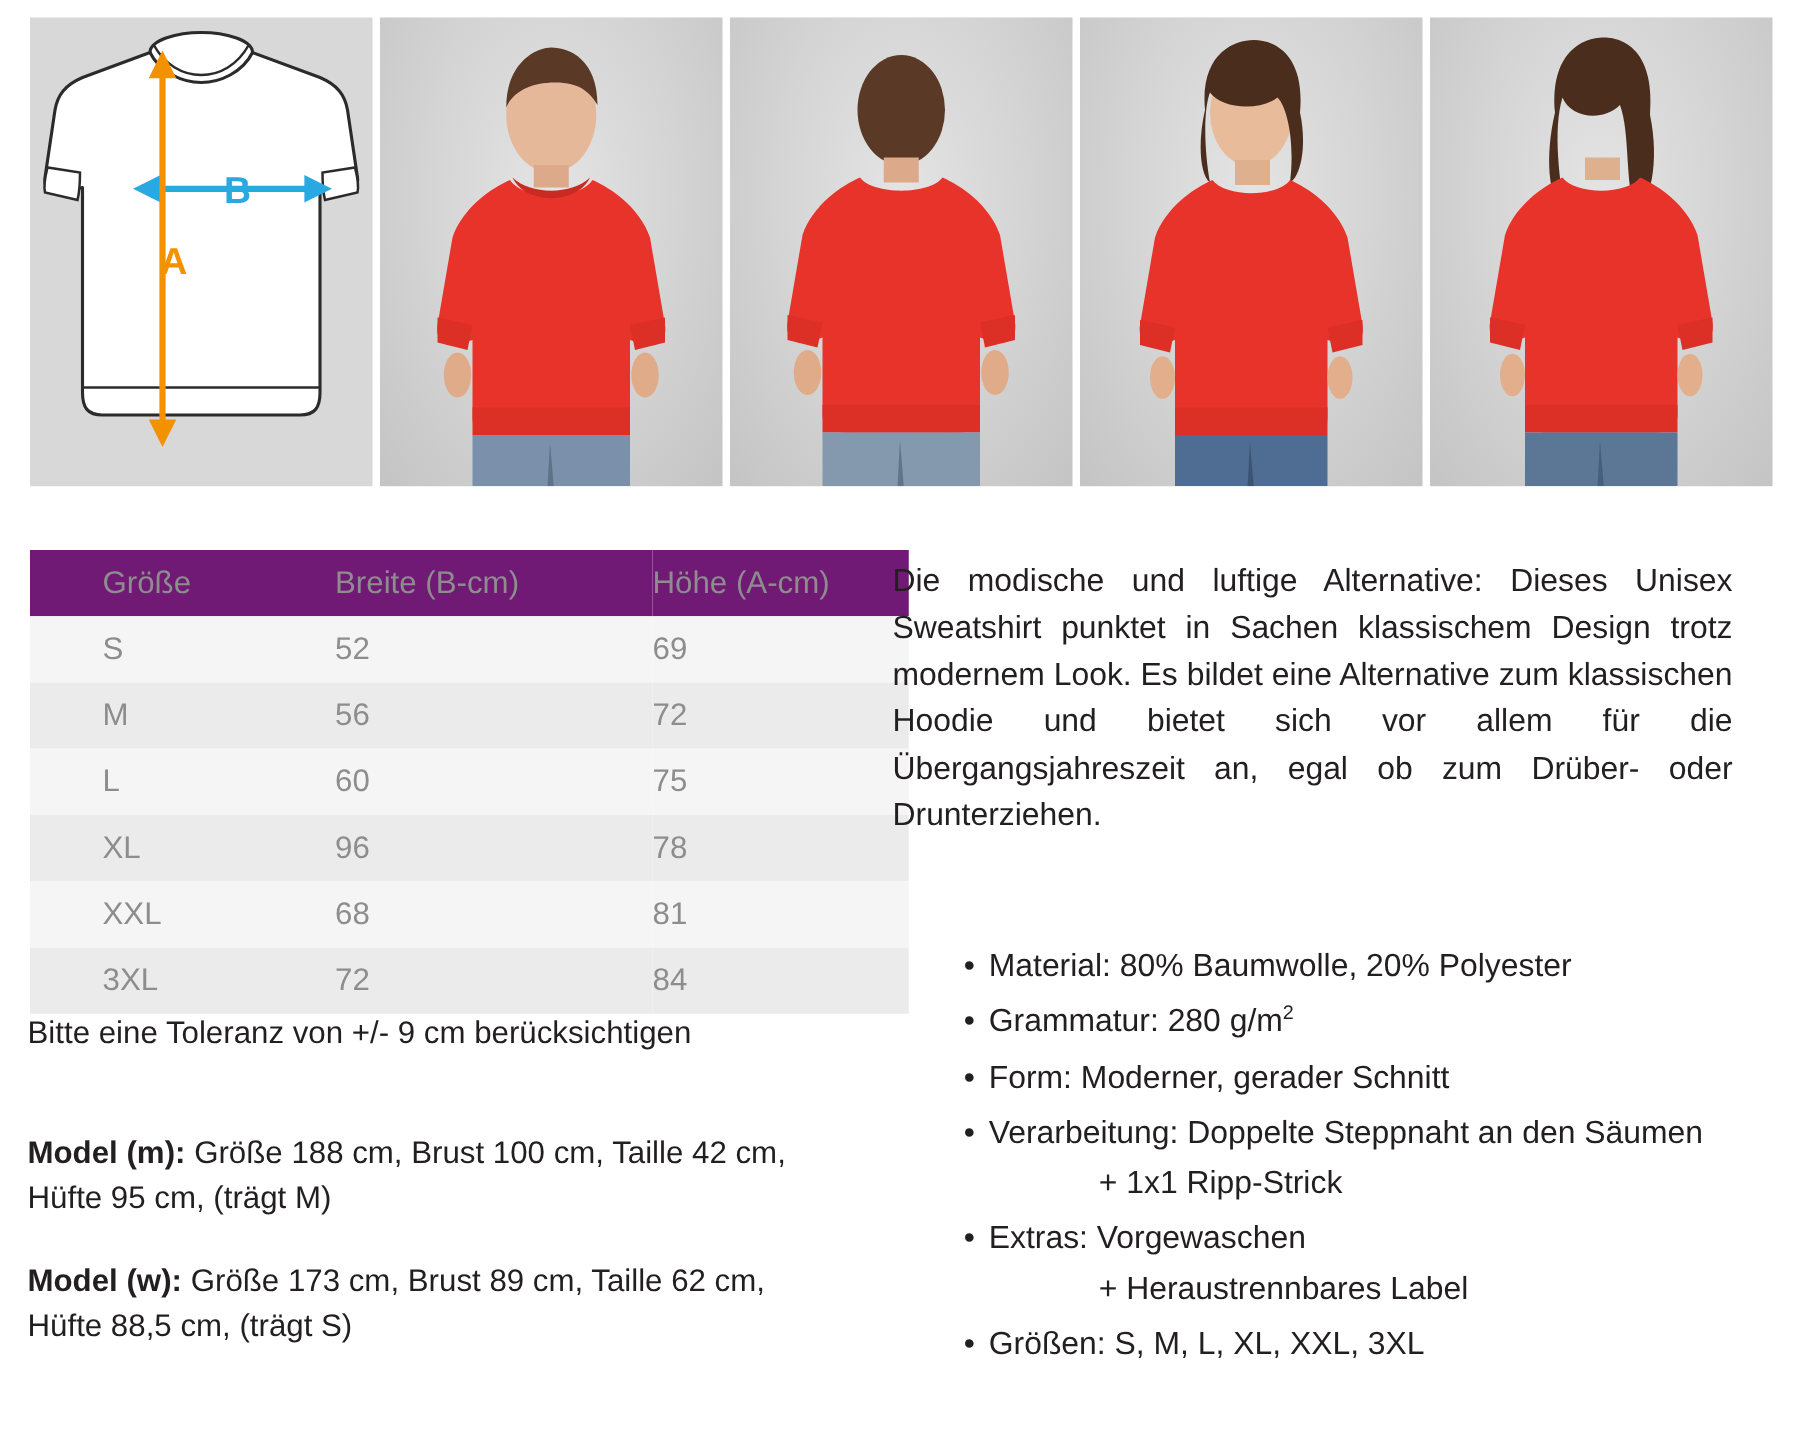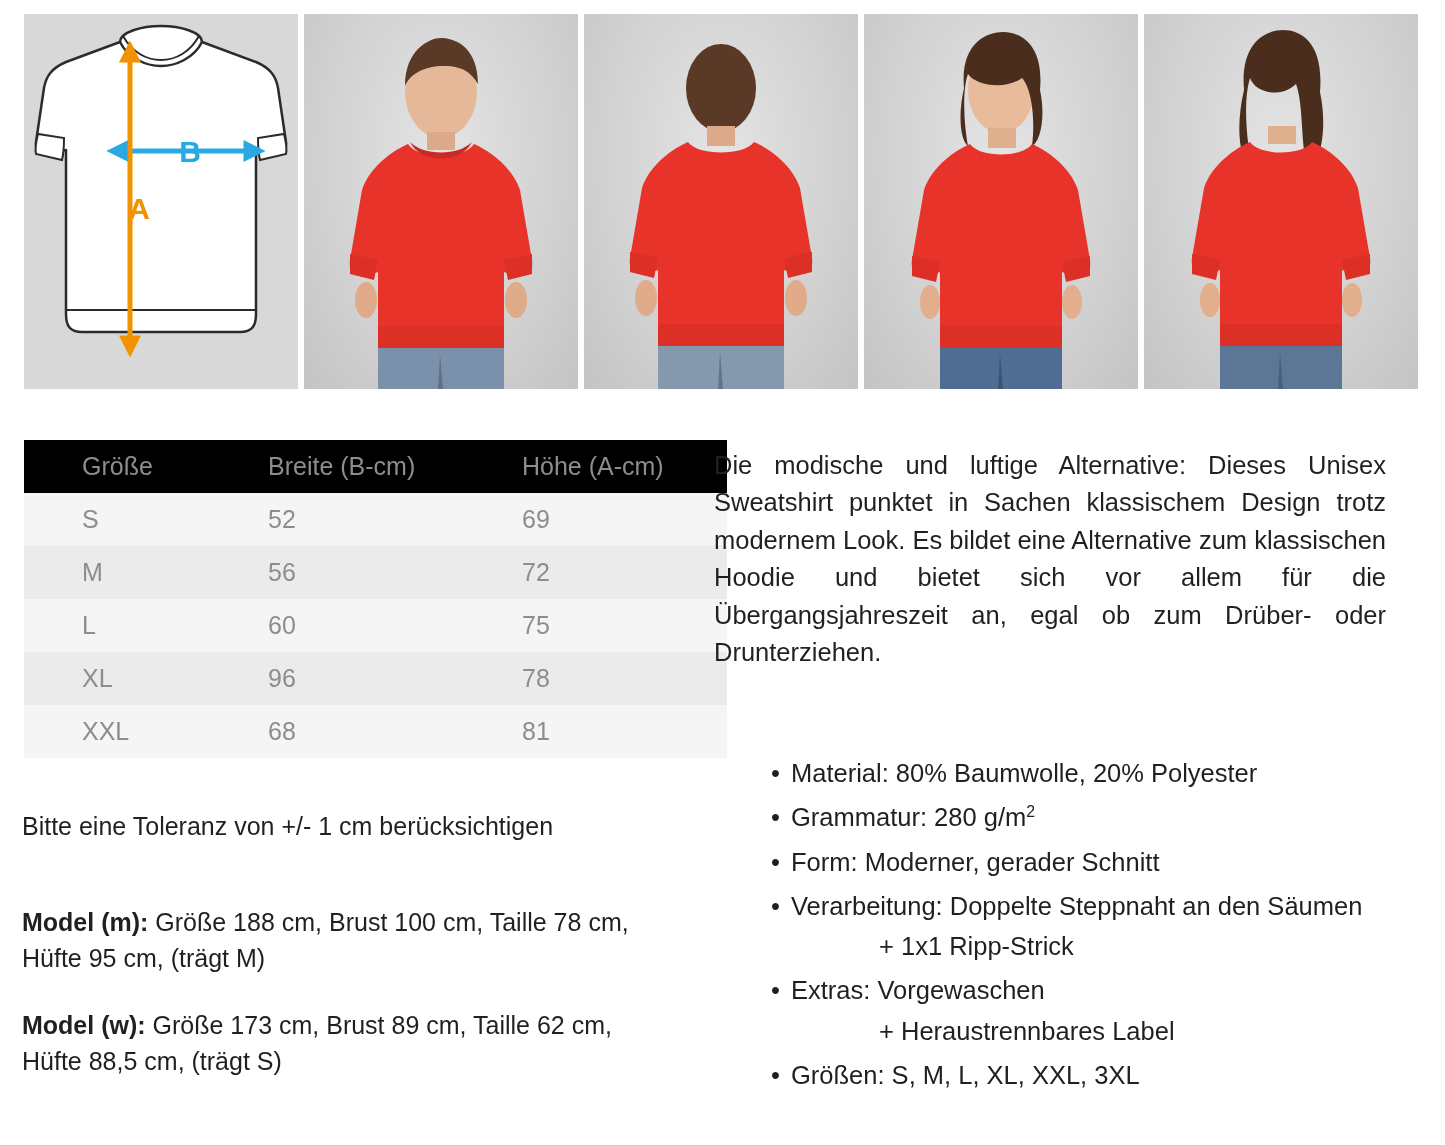--- a/index.html
+++ b/index.html
@@ -60,21 +60,21 @@
   }
   .table th, .table td {
     text-align: left;
     font-weight: normal;
     padding: 12px 0 12px 56px;
     height: 28px;
   }
   .table th:first-child, .table td:first-child { padding-left: 58px; width: 186px; }
   .table th:nth-child(2), .table td:nth-child(2) { padding-left: 0; width: 254px; }
   .table th:nth-child(3), .table td:nth-child(3) { padding-left: 0; }
-  .table thead tr { background: #000000; }
+  .table thead tr { background: #701a75; }
   .table tbody tr:nth-child(odd) { background: #f5f5f5; }
   .table tbody tr:nth-child(even) { background: #ebebeb; }
 
   .tolerance {
     position: absolute;
     left: 22px;
     top: 812px;
     font-size: 25px;
     color: #231f20;
   }
@@ -273,27 +273,32 @@
     <tr>
       <td>XL</td>
       <td>96</td>
       <td>78</td>
     </tr>
     <tr>
       <td>XXL</td>
       <td>68</td>
       <td>81</td>
     </tr>
+    <tr>
+      <td>3XL</td>
+      <td>72</td>
+      <td>84</td>
+    </tr>
   </tbody>
 </table>
 
-<div class="tolerance">Bitte eine Toleranz von +/- 1 cm berücksichtigen</div>
+<div class="tolerance">Bitte eine Toleranz von +/- 9 cm berücksichtigen</div>
 
 <div class="model-line model-m">
-  <b>Model (m):</b><span> Größe 188 cm, Brust 100 cm, Taille 78 cm,</span><br>
+  <b>Model (m):</b><span> Größe 188 cm, Brust 100 cm, Taille 42 cm,</span><br>
   <span>Hüfte 95 cm, (trägt M)</span>
 </div>
 
 <div class="model-line model-w">
   <b>Model (w):</b><span> Größe 173 cm, Brust 89 cm, Taille 62 cm,</span><br>
   <span>Hüfte 88,5 cm, (trägt S)</span>
 </div>
 
 <div class="desc">Die modische und luftige Alternative: Dieses Unisex Sweatshirt punktet in Sachen klassischem Design trotz modernem Look. Es bildet eine Alternative zum klassischen Hoodie und bietet sich vor allem für die Übergangsjahreszeit an, egal ob zum Drüber- oder Drunterziehen.</div>
 

